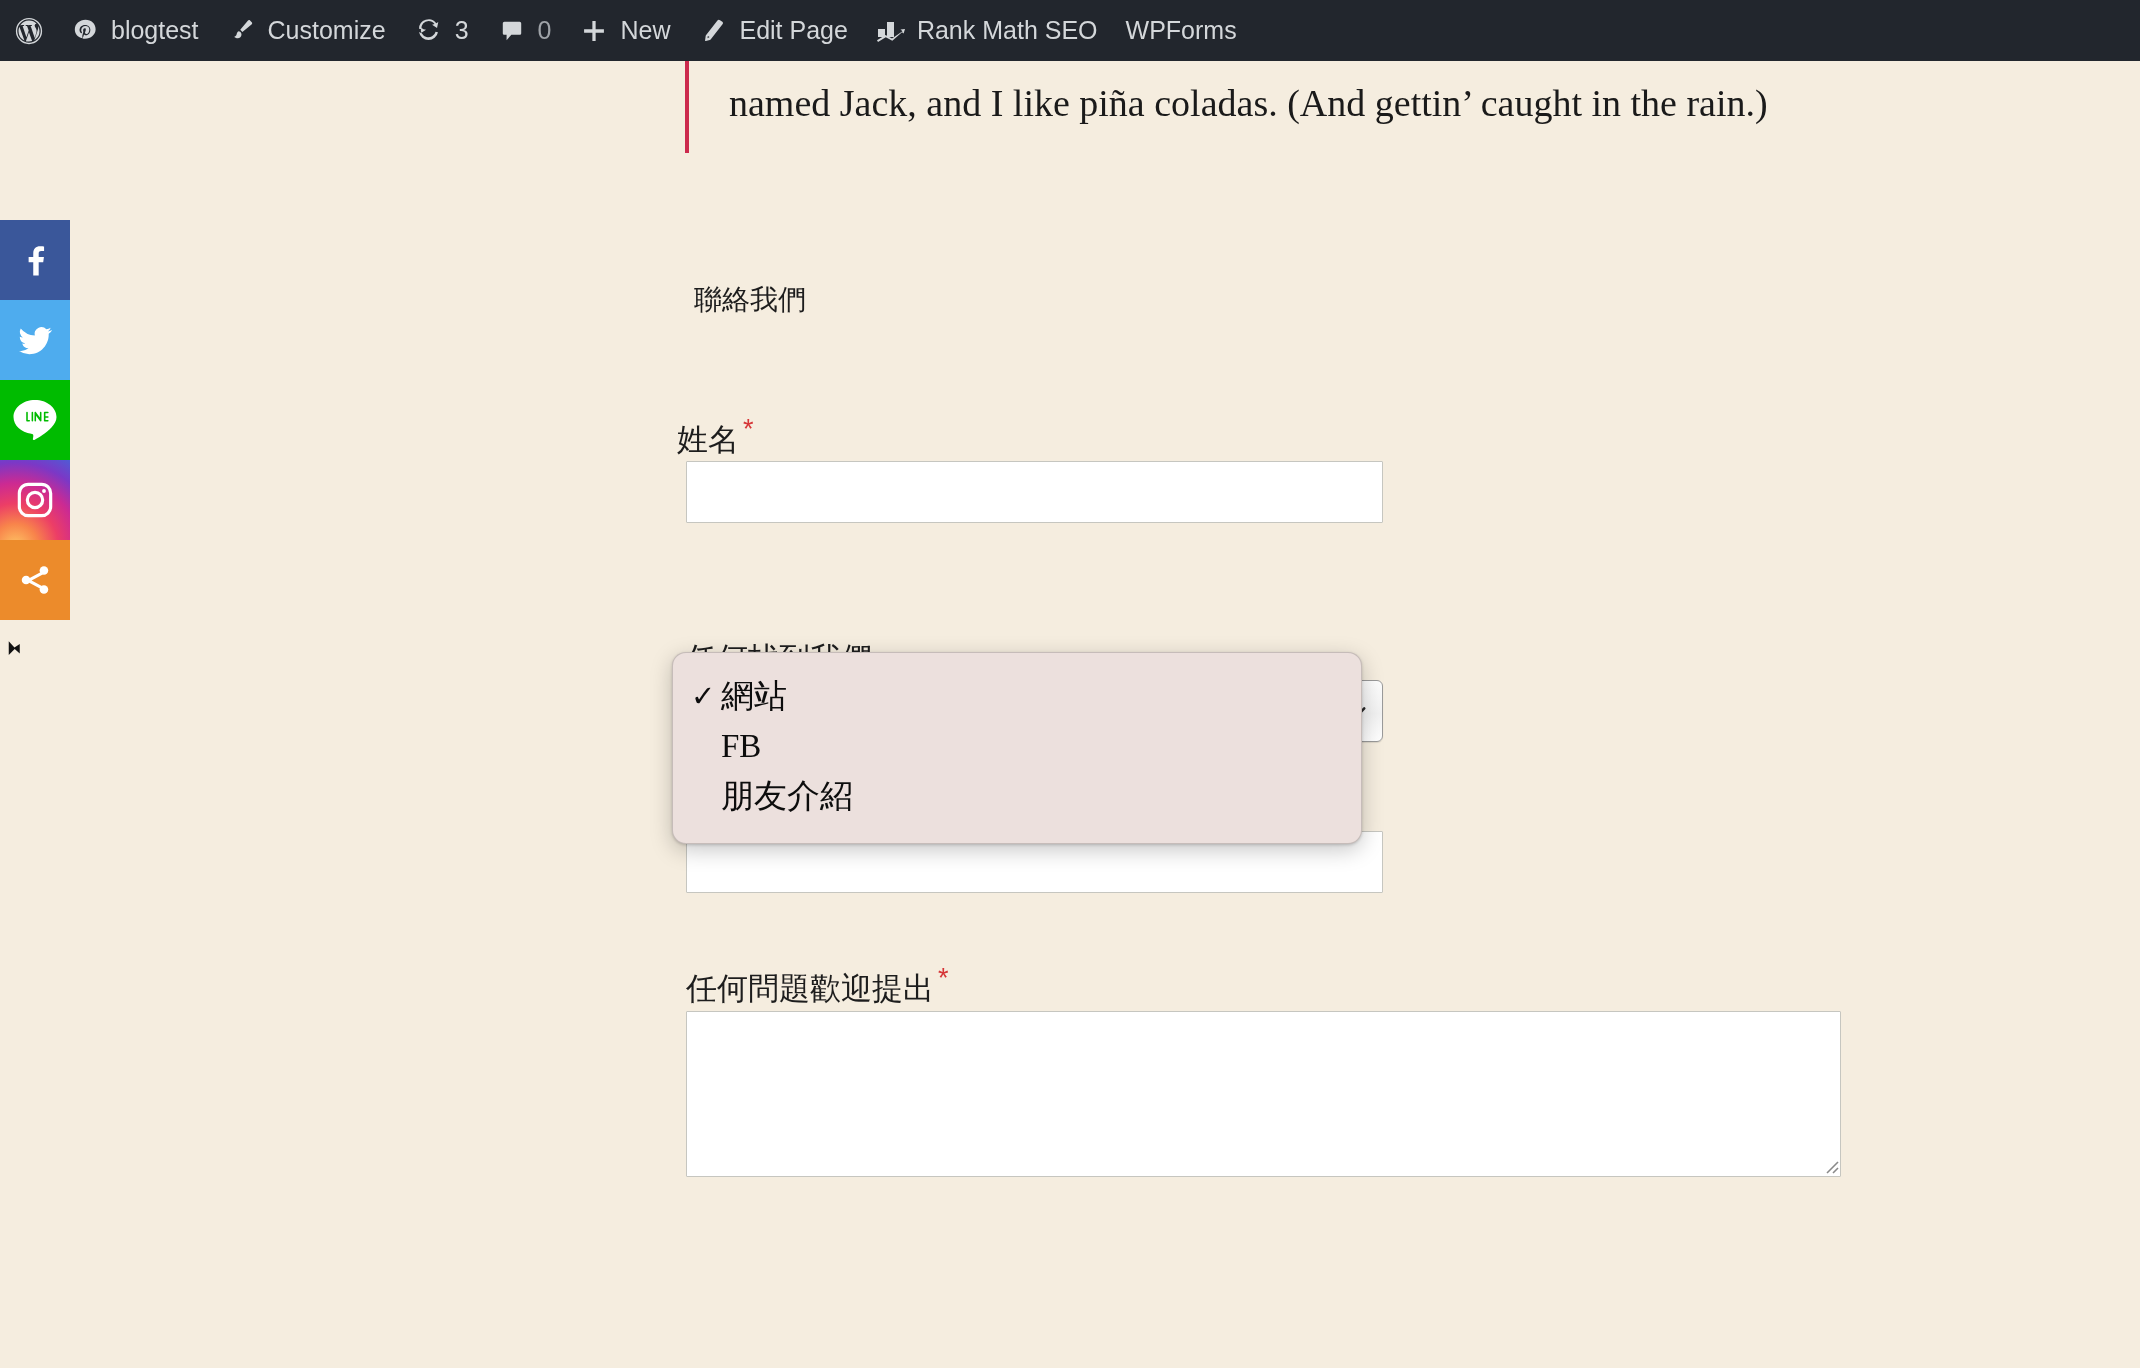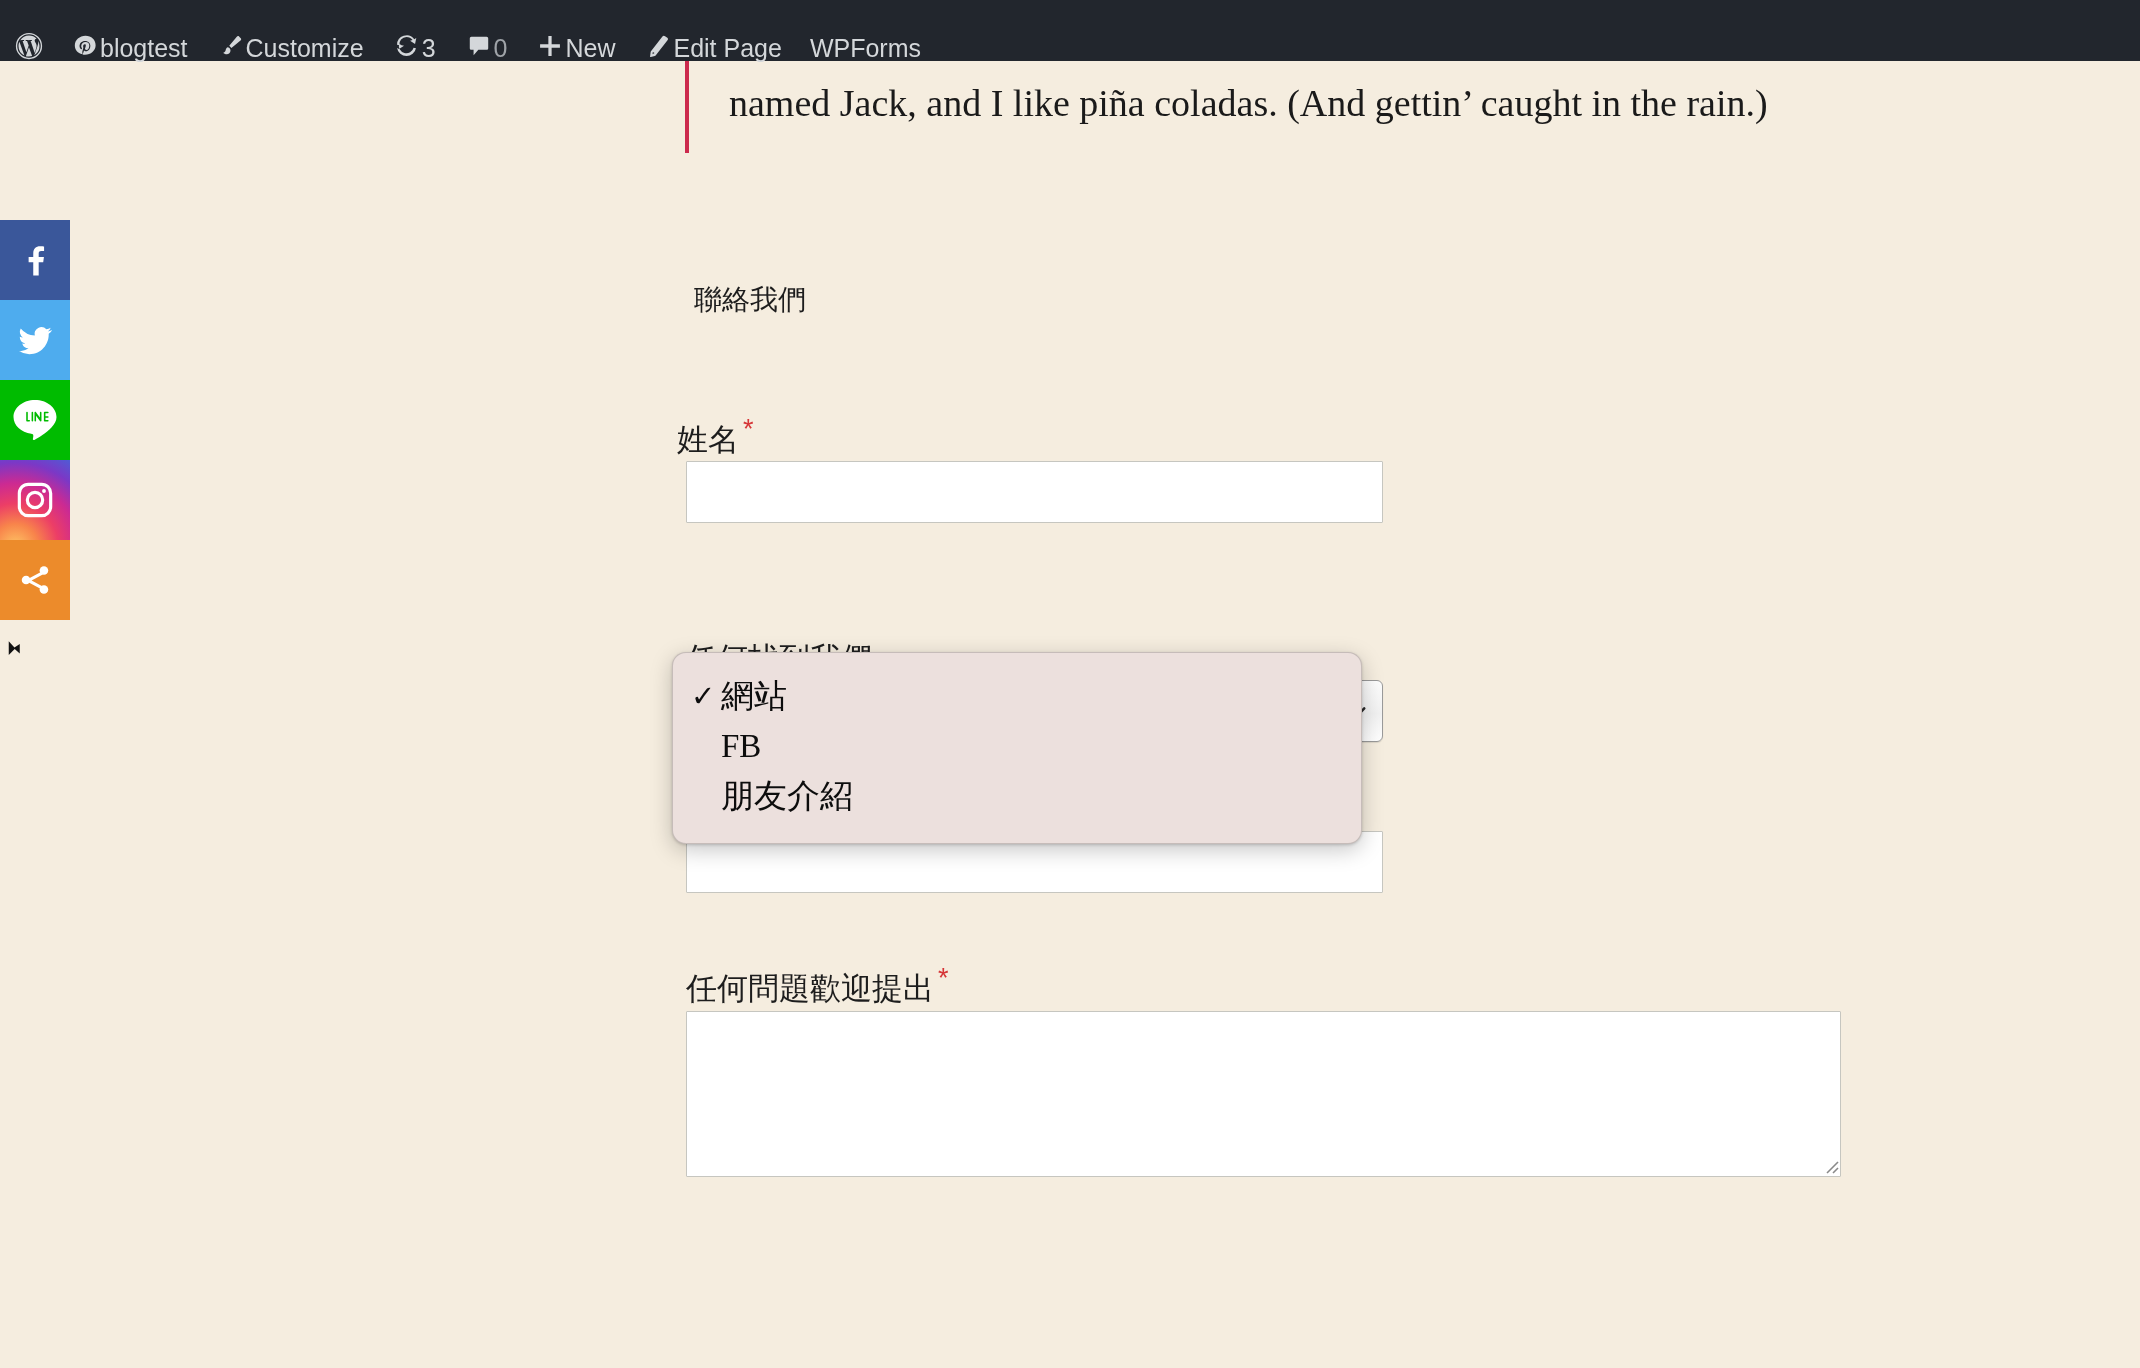--- a/index.html
+++ b/index.html
@@ -24,28 +24,29 @@
     height: 61px;
     background: #22262d;
     display: flex;
     align-items: center;
     box-sizing: border-box;
     padding-left: 4px;
     z-index: 60;
   }
   .ab-item {
     display: flex;
-    align-items: flex-end;
+    align-items: center;
     height: 61px;
     padding: 0 14px;
     color: #d4d7da;
     font-size: 25px;
     font-family: "Liberation Sans", sans-serif;
     white-space: nowrap;
     cursor: pointer;
+    gap: 11px;
   }
   .ab-item .ab-ico {
     display: inline-flex;
     align-items: center;
     justify-content: center;
     width: 30px;
     height: 30px;
     color: #d4d7da;
   }
   .ab-item .ab-ico svg { display: block; }
@@ -338,20 +339,30 @@
 
   <div class="ab-item" id="ab-edit-page">
     <span class="ab-ico">
       <svg width="27" height="27" viewBox="0 0 24 24" fill="currentColor" aria-hidden="true">
         <path d="M17.8 2.9c-.7-.7-1.7-.6-2.3.1L5.3 16.3c-.2.3-.3.6-.3.9l-.5 3.6c-.05.4.3.7.7.6l3.5-.9c.3-.08.55-.25.75-.5L20 6.5c.6-.7.55-1.7-.15-2.35l-2.05-1.25zM6.7 18.8l.25-1.9 1.5.95-1.75.95z"></path>
       </svg>
     </span>
     <span class="ab-label">Edit Page</span>
   </div>
 
+  <div class="ab-item" id="ab-rank-math">
+    <span class="ab-ico">
+      <svg width="30" height="26" viewBox="0 0 30 26" fill="currentColor" aria-hidden="true">
+        <rect x="2" y="11" width="7" height="8"></rect>
+        <rect x="11" y="4" width="7" height="15"></rect>
+        <path d="M1 22.2 L9.5 17 L16 20.5 L26.5 13.2 L24.5 11.6 L29 11 L27.6 15.4 L26 14.3 L16.3 22.8 L9.8 19.2 L2 24z"></path>
+      </svg>
+    </span>
+    <span class="ab-label">Rank Math SEO</span>
+  </div>
 
   <div class="ab-item" id="ab-wpforms">
     <span class="ab-label">WPForms</span>
   </div>
 </div>
 
 <div id="social-bar">
 
   <div class="social-btn sb-facebook">
     <span>

